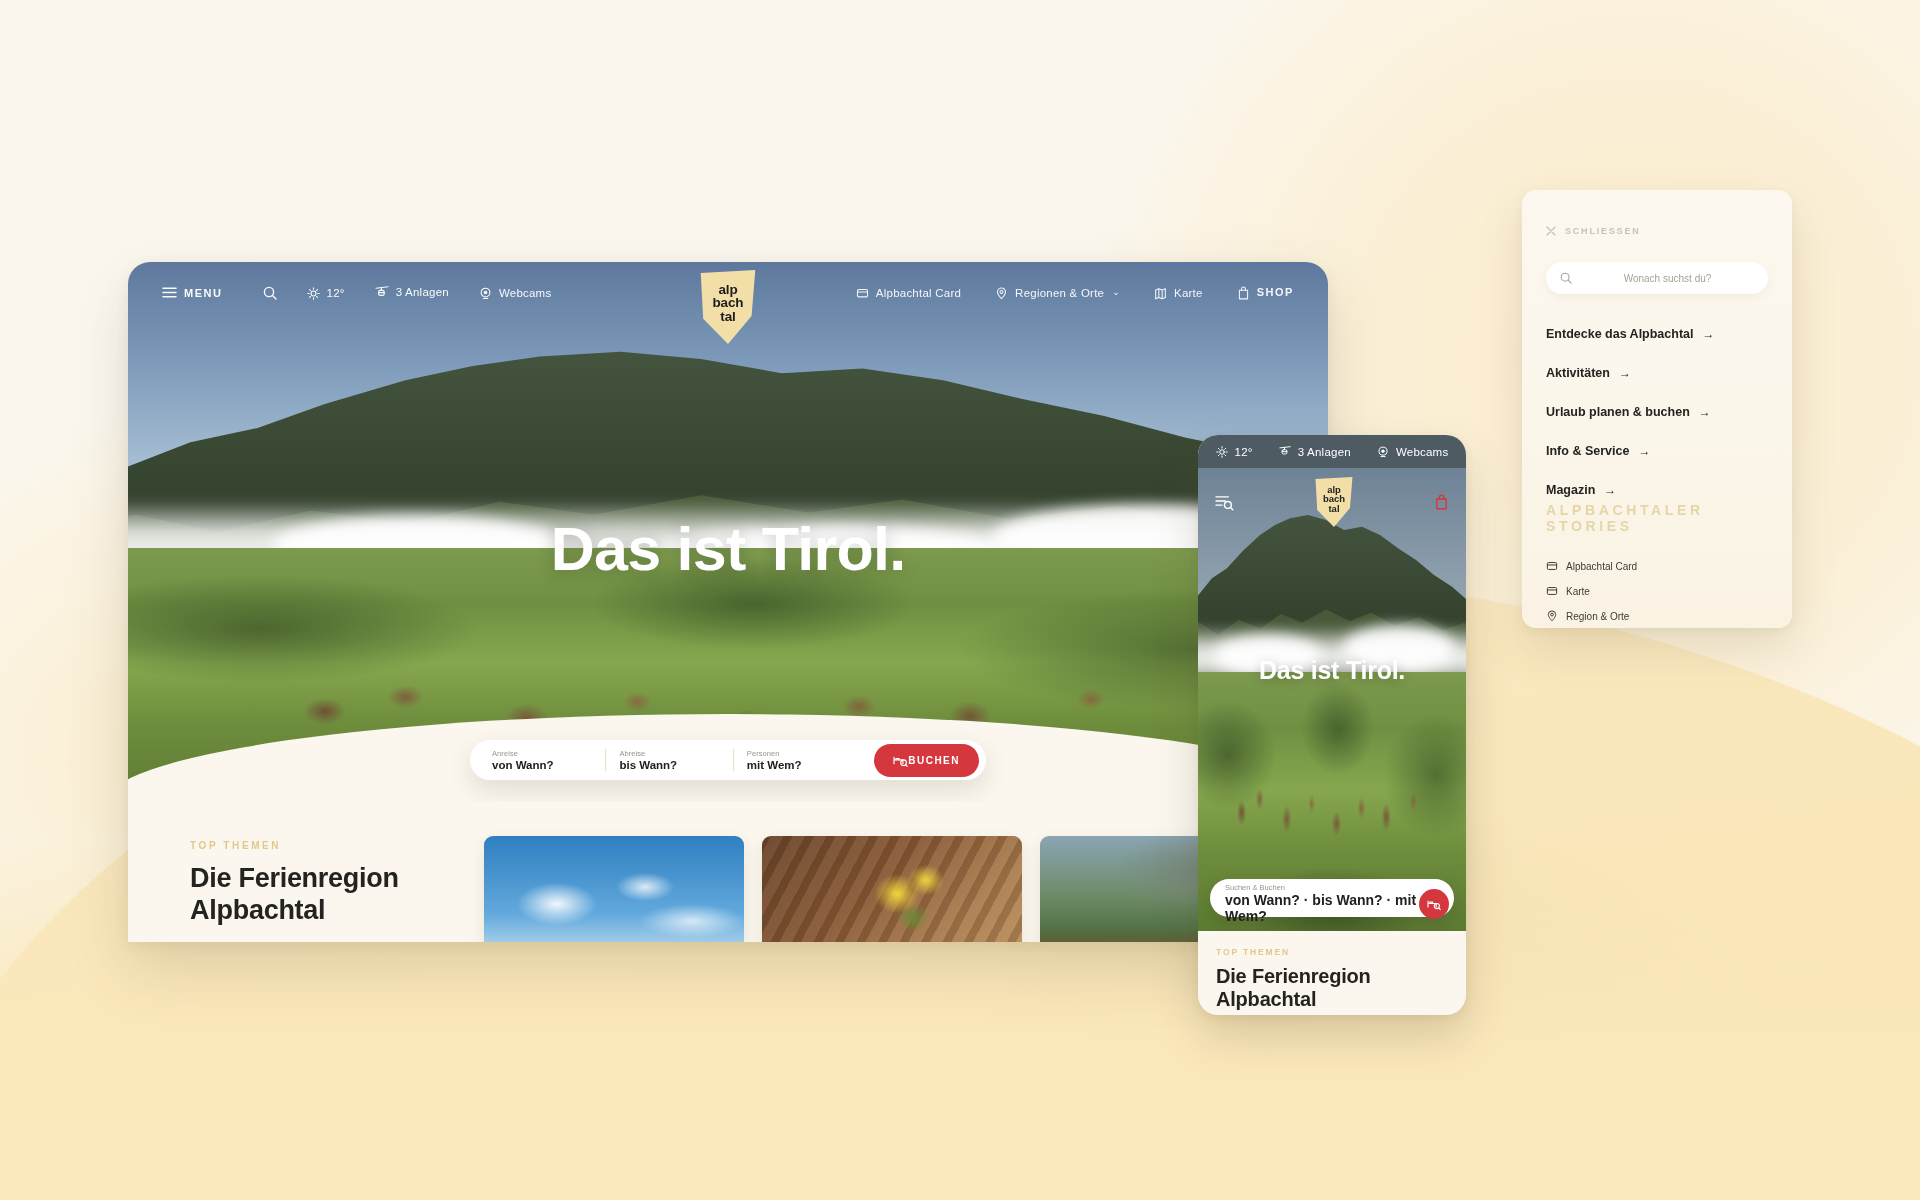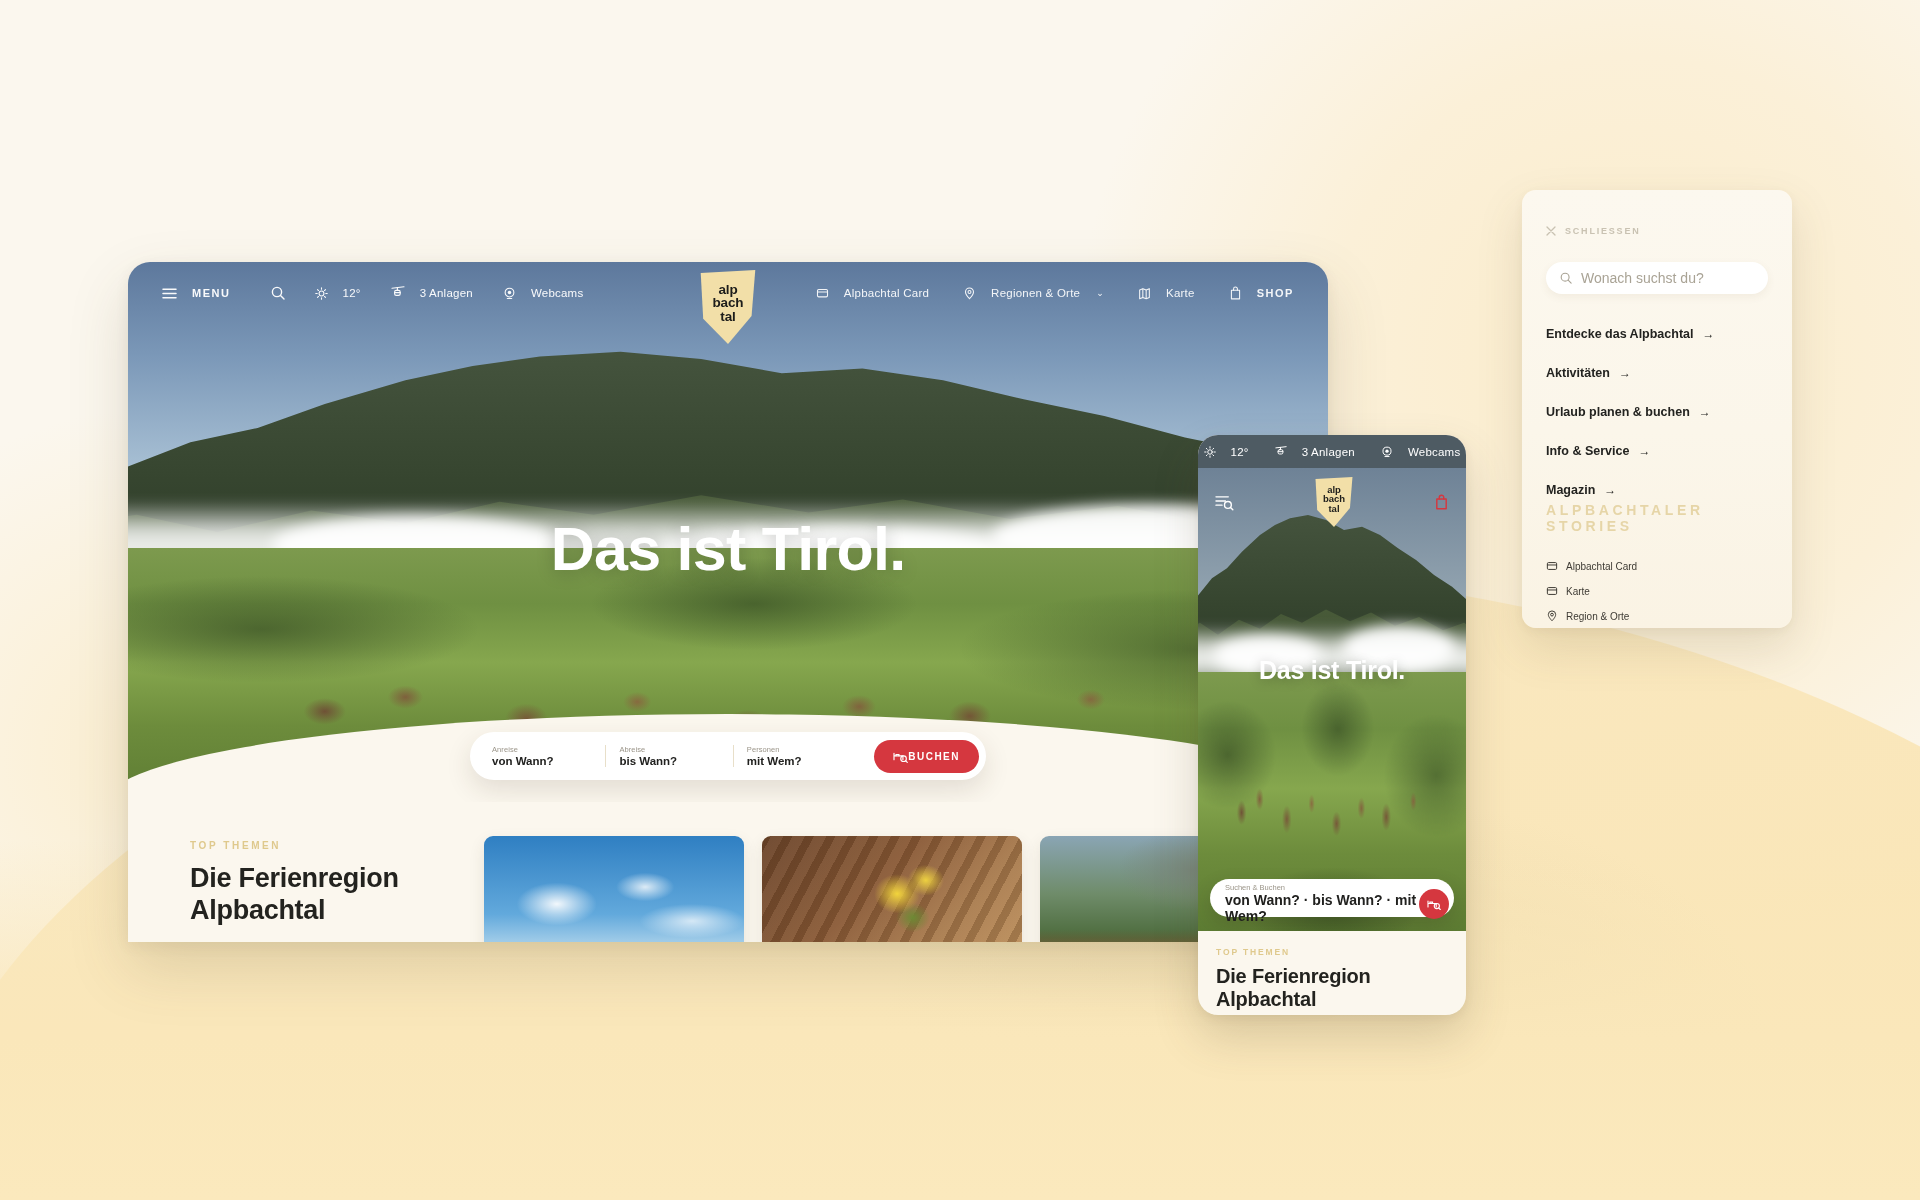--- a/index.html
+++ b/index.html
@@ -141,21 +141,21 @@
     height: 62px;
     display: flex; align-items: center;
     padding: 0 34px;
     z-index: 6;
     color: #fff;
   }
   .nav-left, .nav-right { display: flex; align-items: center; }
   .nav-left { gap: 0; }
   .nav-right { margin-left: auto; gap: 0; }
   .nav-item {
-    display: inline-flex; align-items: center; gap: 15px;
+    display: inline-flex; gap: 7px;
     color: #fff;
     font-size: 11.5px;
     letter-spacing: .02em;
     padding: 6px 16px 6px 0;
     white-space: nowrap;
     opacity: .96;
     cursor: pointer;
   }
   .nav-item.spaced { padding-right: 30px; }
   .nav-item.menu { font-weight: 700; letter-spacing: .14em; font-size: 11px; padding-right: 40px; }
@@ -197,21 +197,21 @@
     font-weight: 800;
     letter-spacing: -.012em;
     text-shadow: 0 2px 18px rgba(0,0,0,.22);
     z-index: 5;
   }
 
   
   .bookbar {
     position: absolute; left: 50%; bottom: 22px;
     transform: translateX(-50%);
-    width: 516px; height: 48px;
+    width: 516px; height: 40px;
     background: #fff;
     border-radius: 26px;
     box-shadow: 0 10px 26px rgba(60,50,30,.13);
     display: flex; align-items: center;
     padding: 0 7px 0 22px;
     z-index: 8;
   }
   .bf { flex: 1 1 0; position: relative; padding-right: 10px; }
   .bf + .bf::before {
     content: "";
@@ -395,23 +395,24 @@
     border-radius: 18px;
     display: flex; align-items: center;
     gap: 9px;
     padding: 0 14px;
     box-shadow: 0 3px 9px rgba(110,92,56,.07);
     margin-bottom: 30px;
   }
   .mp-search input {
     border: none; outline: none; background: transparent;
     font-family: inherit;
-    font-size: 14px;
+    font-size: 10px;
     color: #4a463e;
     width: 100%;
+    text-align: center;
   }
   .mp-search input::placeholder { color: #a9a395; }
   .mp-nav { display: flex; flex-direction: column; gap: 21px; }
   .mp-link {
     display: inline-flex; align-items: center; gap: 9px;
     font-size: 12.5px; font-weight: 700;
     color: #232320;
     cursor: pointer;
   }
   .mp-link .arw { font-size: 12px; color: #232320; }

